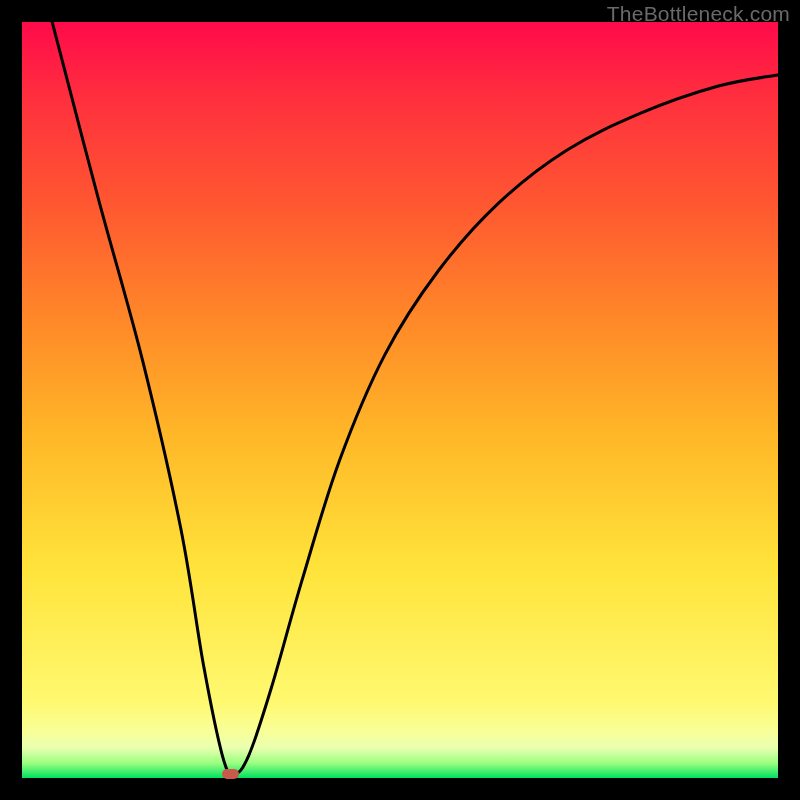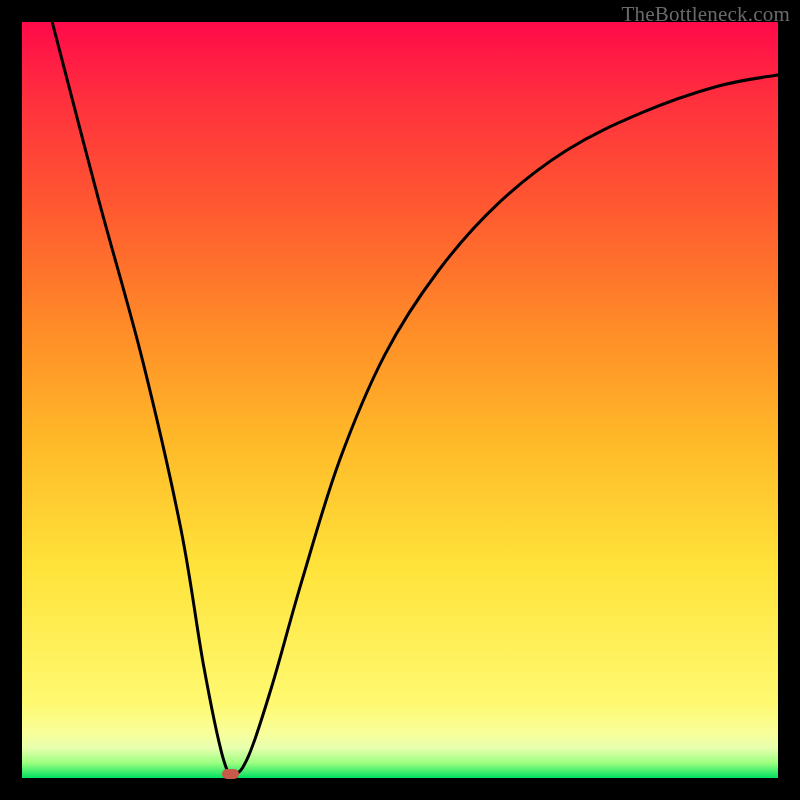--- a/index.html
+++ b/index.html
@@ -11,21 +11,20 @@
     background: #000;
     font-family: Arial, Helvetica, sans-serif;
   }
   .frame {
     position: absolute;
     top: 0;
     left: 0;
     width: 800px;
     height: 800px;
     background: #000;
-    font-family: Liberation Serif, serif;
   }
   .plot {
     position: absolute;
     top: 22px;
     left: 22px;
     width: 756px;
     height: 756px;
     
     background: linear-gradient(
       to bottom,

